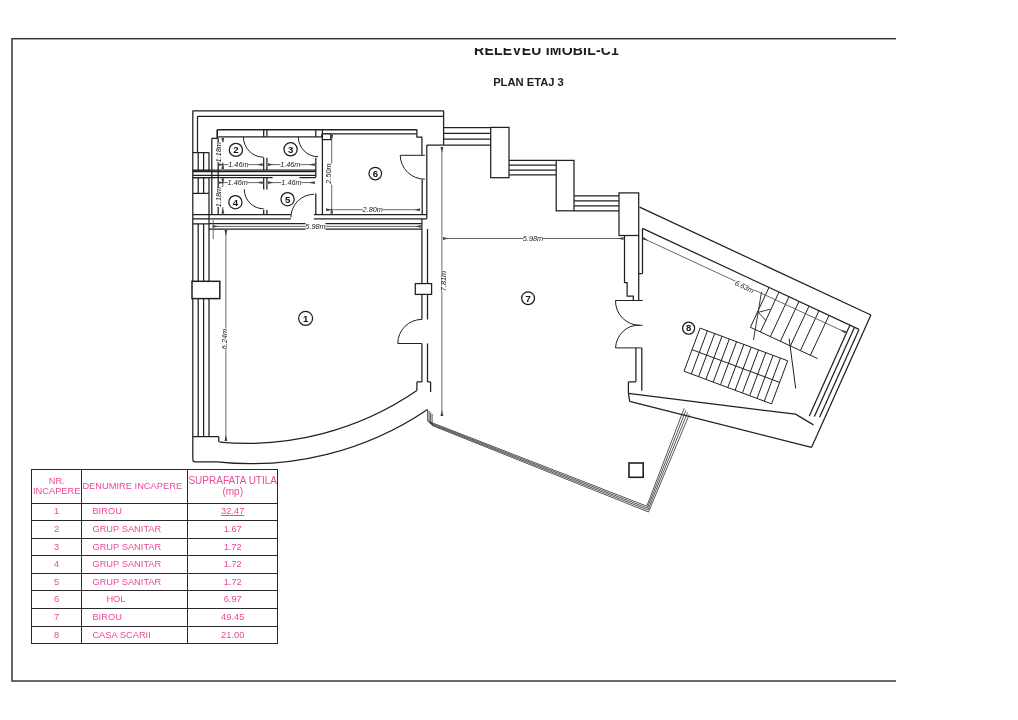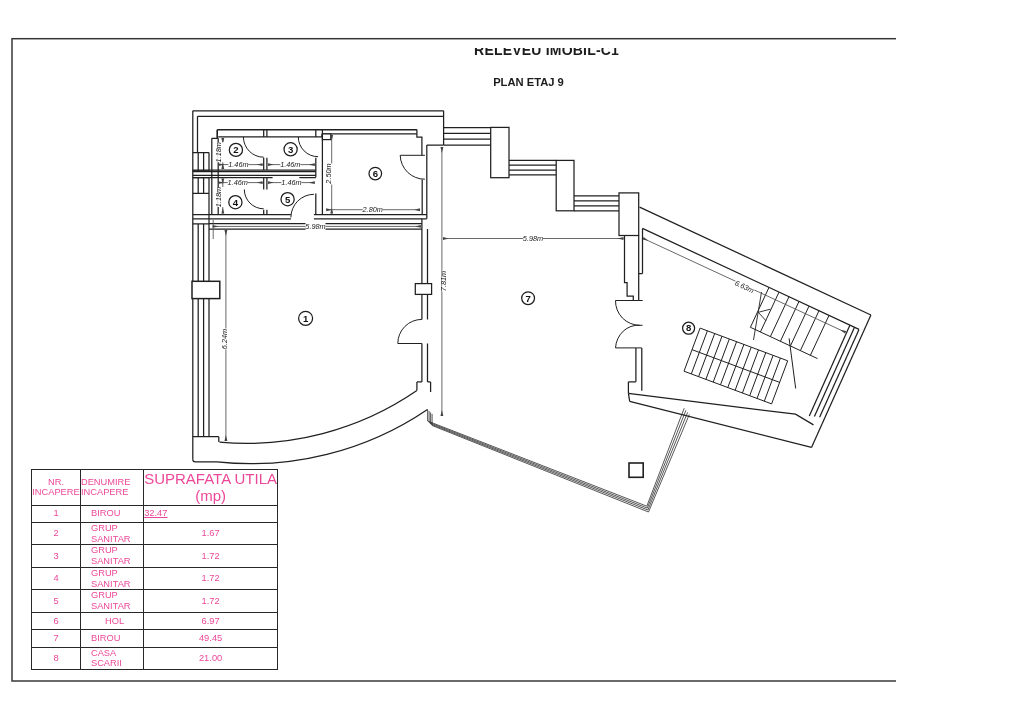--- a/index.html
+++ b/index.html
@@ -12,33 +12,33 @@
 </style>
 </head>
 <body>
 <div id="page">
 
 <div class="ttl" style="left:396.6px;top:42.8px;width:300px;font-size:14px;font-weight:bold;line-height:1;letter-spacing:0.2px;">RELEVEU IMOBIL-C1</div>
 
 <div style="position:absolute;left:390px;top:39.6px;width:320px;height:8.4px;background:#fff;"></div>
 
 
-<div class="ttl" style="left:378.5px;top:76.6px;width:300px;font-size:11.2px;font-weight:bold;line-height:1;">PLAN ETAJ 9</div>
+<div class="ttl" style="left:378.5px;top:76.6px;width:300px;font-size:11.2px;font-weight:bold;line-height:1;">PLAN ETAJ 3</div>
 
 <table class="leg">
  <tbody>
         <tr>
           <td style="width:50px;height:32.5px;text-align:center;">NR.<br>INCAPERE</td>
      <td style="width:122px;text-align:left;">DENUMIRE INCAPERE</td>
-     <td style="width:73.5px;text-align:center;white-space:nowrap;font-size:15px;">SUPRAFATA UTILA<br>(mp)</td>
+     <td style="width:73.5px;text-align:center;white-space:nowrap;font-size:10px;">SUPRAFATA UTILA<br>(mp)</td>
         </tr>
  <tr>
           <td style="height:16.6px;text-align:center;">1</td>
           <td style="padding-left:10px;">BIROU</td>
-          <td style="text-align:left;text-decoration:underline;">32.47</td>
+          <td style="text-align:center;text-decoration:underline;">32.47</td>
         </tr>
  <tr>
           <td style="height:16.6px;text-align:center;">2</td>
           <td style="padding-left:10px;">GRUP SANITAR</td>
           <td style="text-align:center;">1.67</td>
         </tr>
  <tr>
           <td style="height:16.6px;text-align:center;">3</td>
           <td style="padding-left:10px;">GRUP SANITAR</td>
           <td style="text-align:center;">1.72</td>

